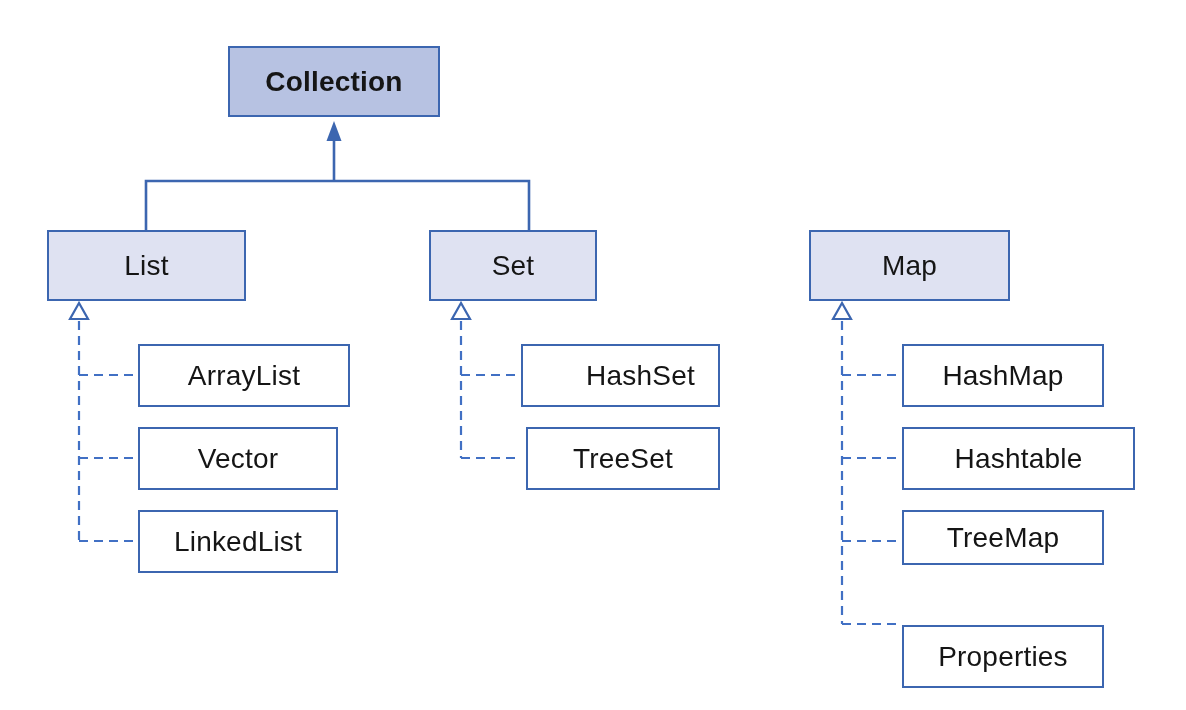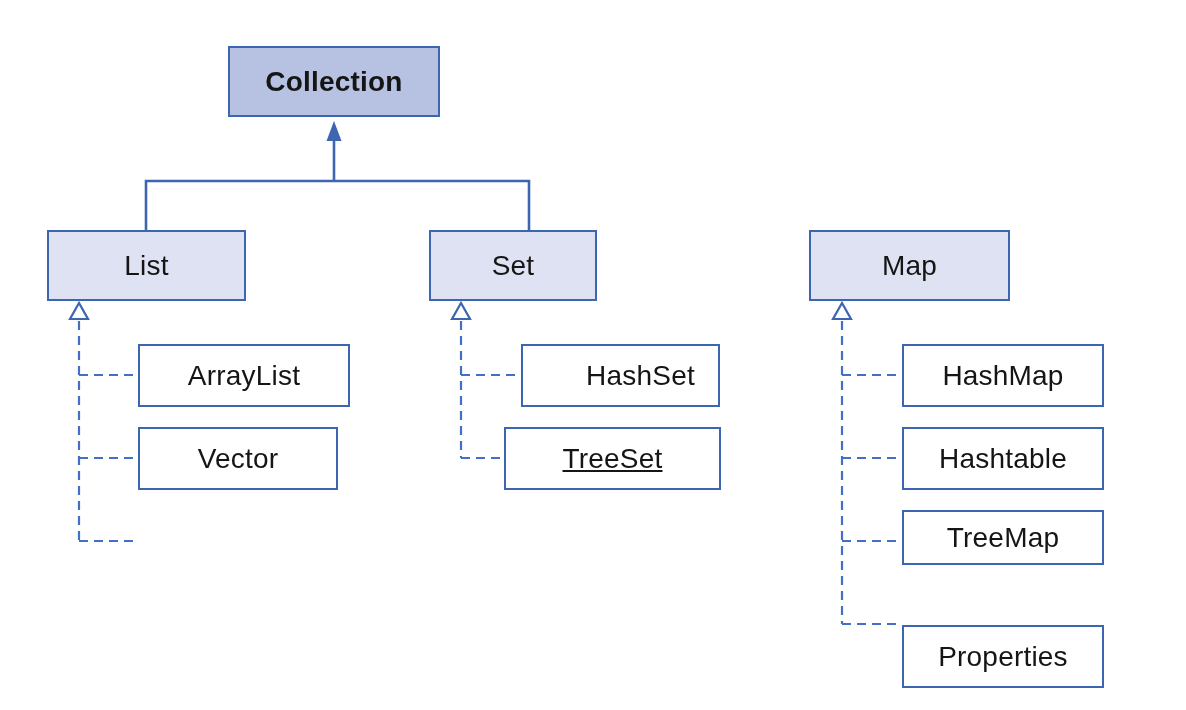--- a/index.html
+++ b/index.html
@@ -65,24 +65,24 @@
   .n-collection { left: 228px; top: 46px;  width: 212px; height: 71px; }
   .n-list       { left: 47px;  top: 230px; width: 199px; height: 71px; }
   .n-set        { left: 429px; top: 230px; width: 168px; height: 71px; }
   .n-map        { left: 809px; top: 230px; width: 201px; height: 71px; }
 
   .n-arraylist  { left: 138px; top: 344px; width: 212px; height: 63px; }
   .n-vector     { left: 138px; top: 427px; width: 200px; height: 63px; }
   .n-linkedlist { left: 138px; top: 510px; width: 200px; height: 63px; }
 
   .n-hashset    { left: 521px; top: 344px; width: 199px; height: 63px; padding-left: 40px; }
-  .n-treeset    { left: 504px; top: 427px; width: 217px; height: 63px; text-decoration: underline; }
+  .n-treeset    { left: 526px; top: 427px; width: 194px; height: 63px; }
 
   .n-hashmap    { left: 902px; top: 344px; width: 202px; height: 63px; }
-  .n-hashtable  { left: 902px; top: 427px; width: 202px; height: 63px; }
+  .n-hashtable  { left: 902px; top: 427px; width: 233px; height: 63px; }
   .n-treemap    { left: 902px; top: 510px; width: 202px; height: 55px; }
   .n-properties { left: 902px; top: 593px; width: 202px; height: 63px; margin-top: 32px; }
 </style>
 </head>
 <body>
 
 <div id="stage">
 
   <svg id="wires" viewBox="0 0 1186 710" xmlns="http://www.w3.org/2000/svg">
 
@@ -118,20 +118,21 @@
   </svg>
 
   <div class="node root n-collection">Collection</div>
 
   <div class="node parent n-list">List</div>
   <div class="node parent n-set">Set</div>
   <div class="node parent n-map">Map</div>
 
   <div class="node n-arraylist">ArrayList</div>
   <div class="node n-vector">Vector</div>
+  <div class="node n-linkedlist">LinkedList</div>
 
   <div class="node n-hashset">HashSet</div>
   <div class="node n-treeset">TreeSet</div>
 
   <div class="node n-hashmap">HashMap</div>
   <div class="node n-hashtable">Hashtable</div>
   <div class="node n-treemap">TreeMap</div>
   <div class="node n-properties">Properties</div>
 </div>
 

